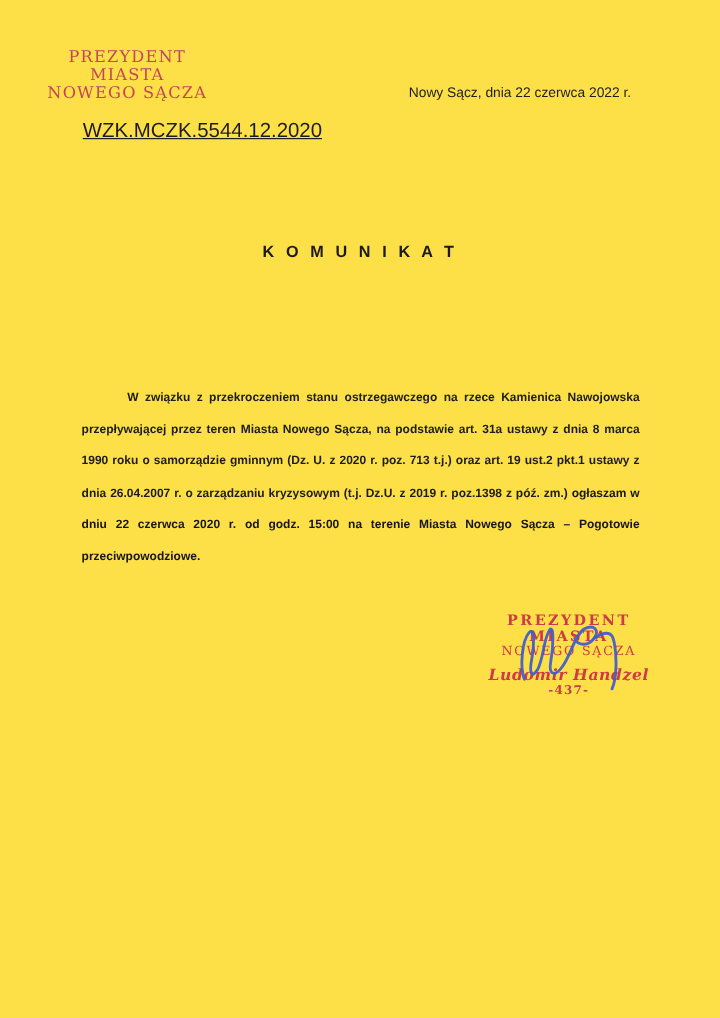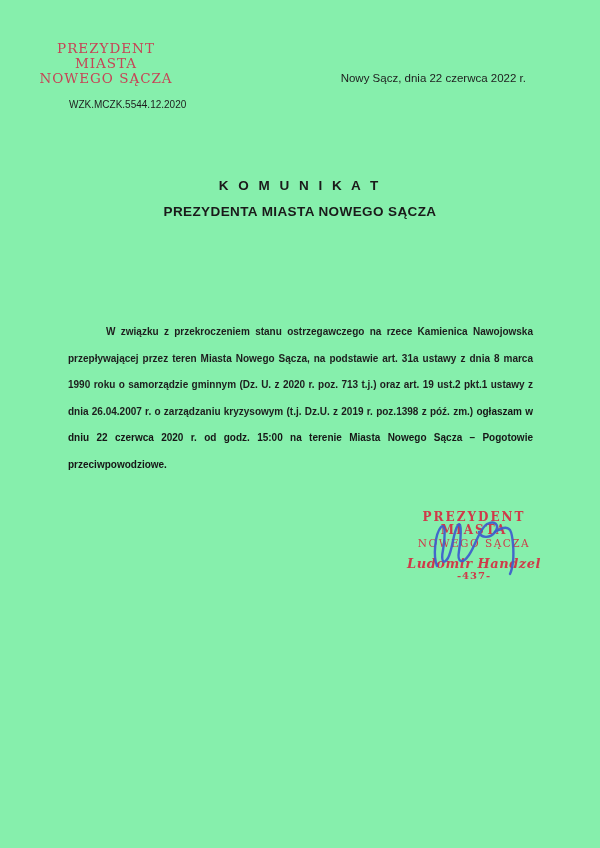--- a/index.html
+++ b/index.html
@@ -4,21 +4,21 @@
 <style>
   html, body {
     margin: 0;
     padding: 0;
     background: #ffffff;
   }
   .page {
     position: relative;
     width: 600px;
     height: 848px;
-    background: #86efac;
+    background: #fde047;
     overflow: hidden;
     font-family: "Liberation Sans", sans-serif;
     color: #1d1d1d;
   }
 
   
   .top-stamp {
     position: absolute;
     left: 36px;
     top: 41px;
@@ -37,38 +37,40 @@
     position: absolute;
     top: 72px;
     right: 74px;
     font-size: 11.5px;
     color: #1d1d1d;
   }
   .reference {
     position: absolute;
     left: 69px;
     top: 99px;
-    font-size: 10px;
+    font-size: 17px;
     color: #1d1d1d;
+    text-decoration: underline;
   }
 
   
   .title-block {
     position: absolute;
     left: 0;
     right: 0;
     top: 173px;
     text-align: center;
     font-weight: bold;
     color: #1a1a1a;
   }
   .title-line1 {
     font-size: 13.5px;
     letter-spacing: 3px;
     line-height: 26px;
+    margin-top: 24px;
   }
   .title-line2, .title-line3 {
     font-size: 13.5px;
     letter-spacing: 0.4px;
     line-height: 26px;
   }
 
   
   .body-par {
     position: absolute;
@@ -146,21 +148,20 @@
     <div>PREZYDENT MIASTA</div>
     <div>NOWEGO SĄCZA</div>
   </div>
 
   <div class="date-line">Nowy Sącz, dnia 22 czerwca 2022 r.</div>
 
   <div class="reference">WZK.MCZK.5544.12.2020</div>
 
   <div class="title-block">
     <div class="title-line1">K O M U N I K A T</div>
-    <div class="title-line2">PREZYDENTA MIASTA NOWEGO SĄCZA</div>
   </div>
 
   <p class="body-par"><span>W związku z przekroczeniem stanu ostrzegawczego na rzece Kamienica Nawojowska przepływającej przez teren Miasta Nowego Sącza, na podstawie art. 31a ustawy z dnia 8 marca 1990 roku o samorządzie gminnym (Dz. U. z 2020 r. poz. 713 t.j.) oraz art. 19 ust.2 pkt.1 ustawy z dnia 26.04.2007 r. o zarządzaniu kryzysowym (t.j. Dz.U. z 2019 r. poz.1398 z póź. zm.) </span><strong>ogłaszam w dniu 22 czerwca 2020 r. od godz. 15:00 na terenie Miasta Nowego Sącza – Pogotowie  przeciwpowodziowe.</strong></p>
 
   <div class="signature-block">
     <div class="sig-line1">PREZYDENT MIASTA</div>
     <div class="sig-line2">NOWEGO SĄCZA</div>
     <div class="sig-name">Ludomir Handzel</div>
     <div class="sig-number">-437-</div>
   </div>

